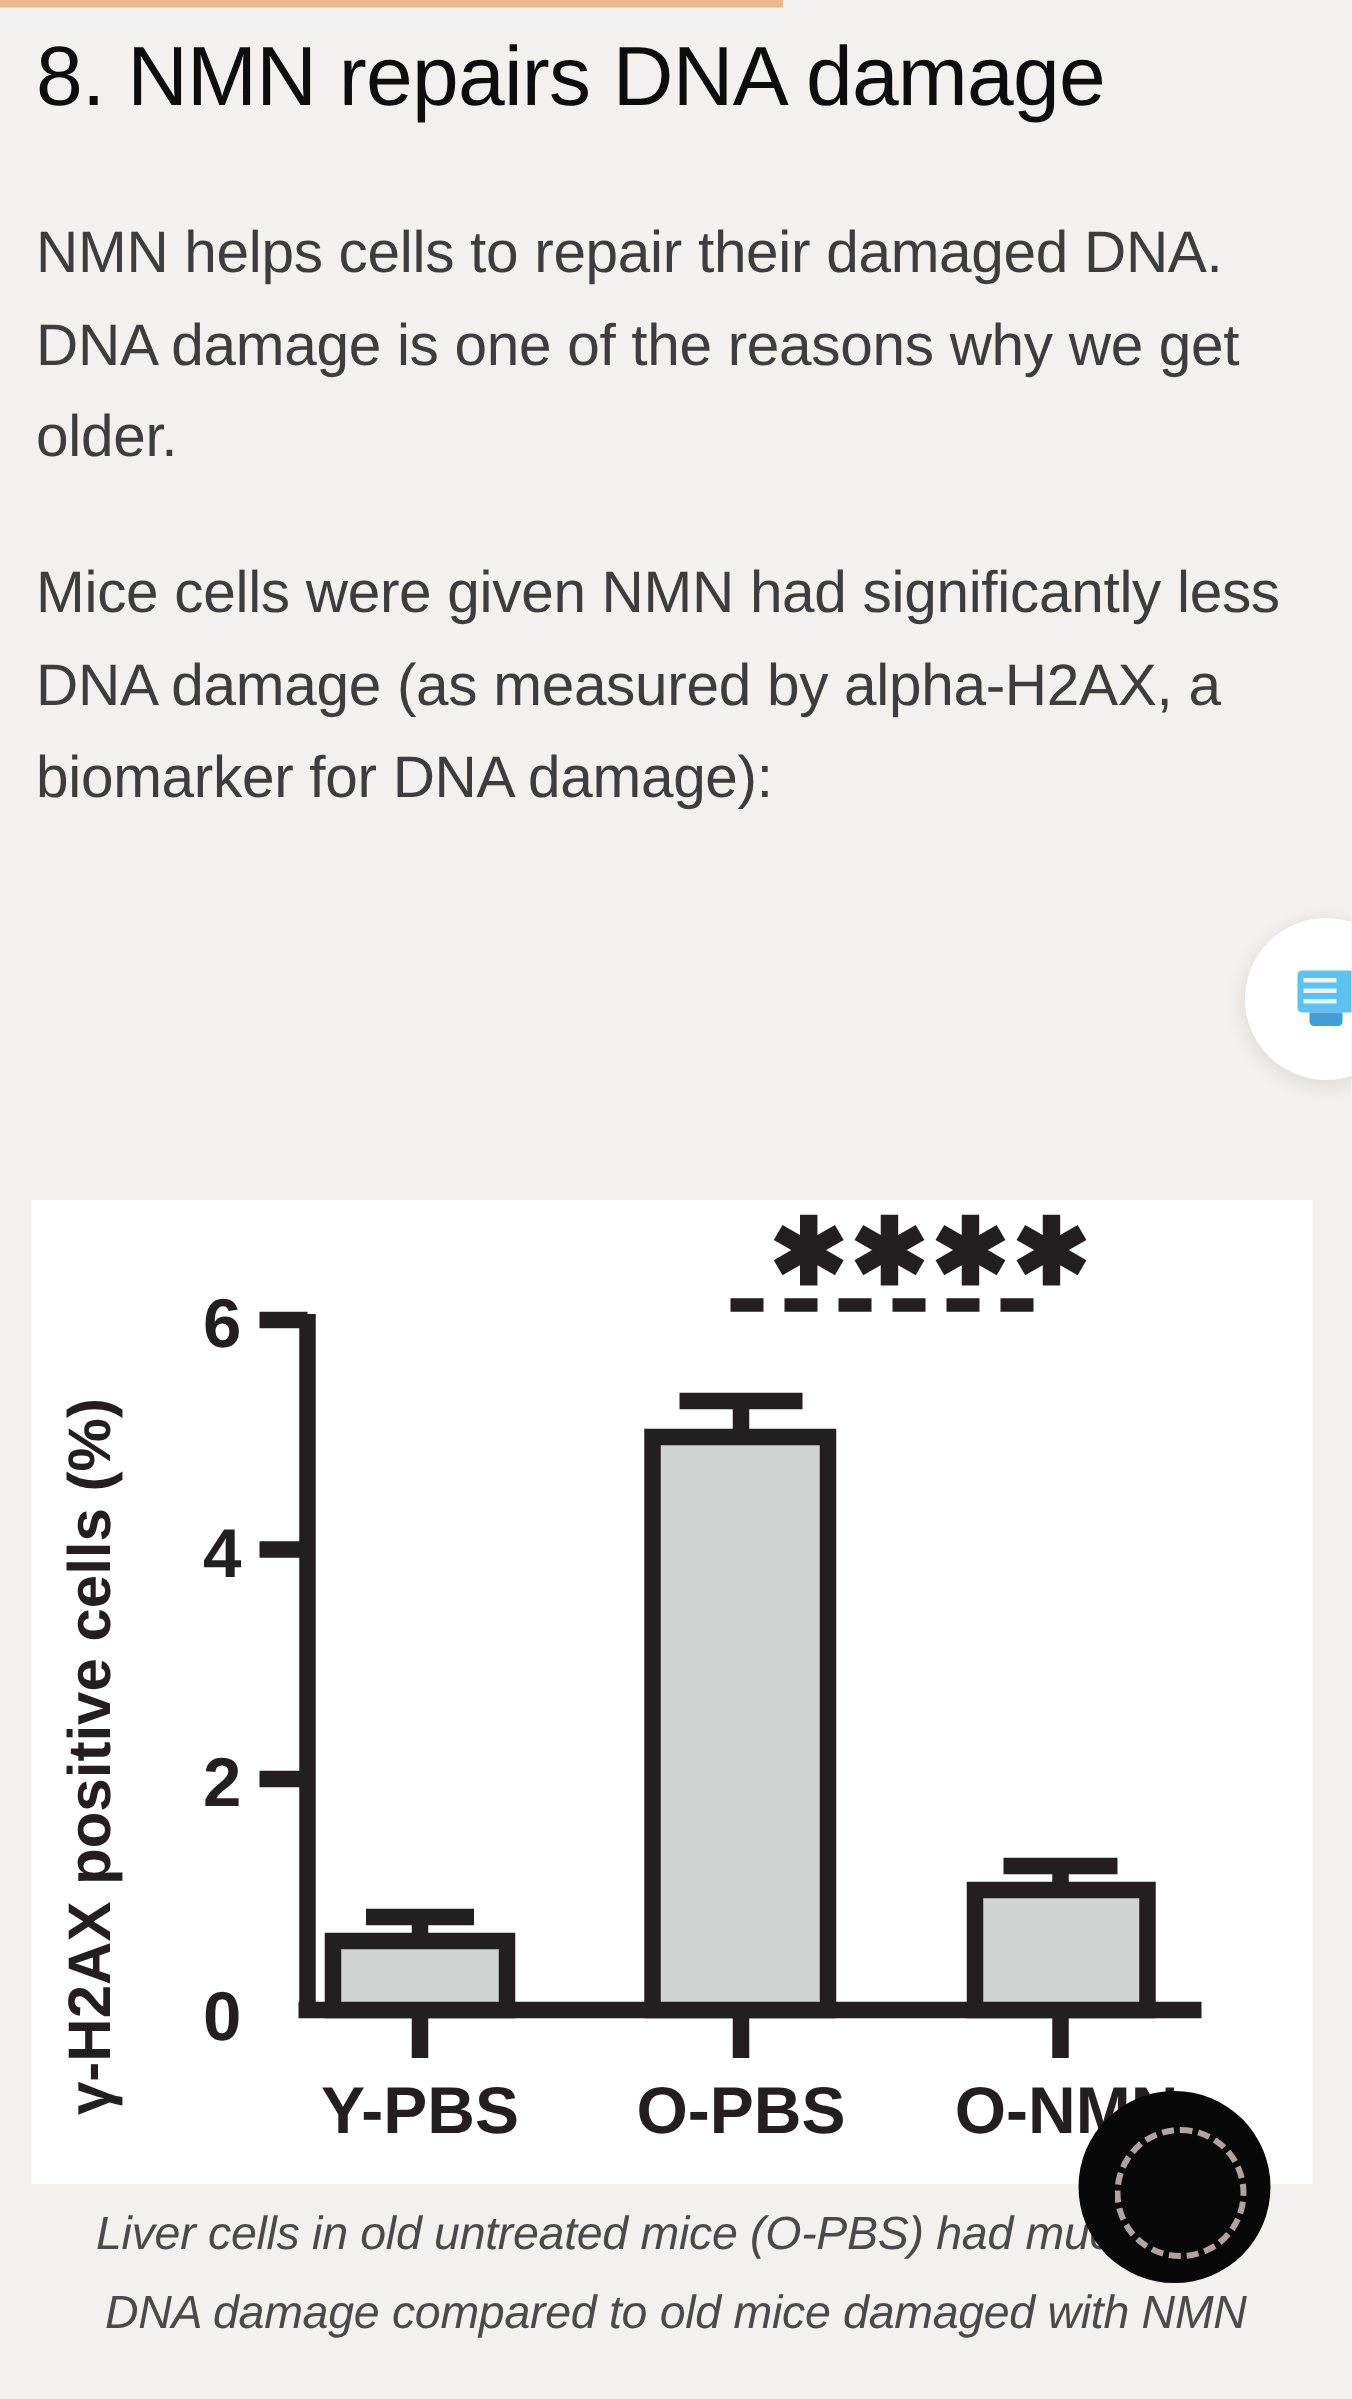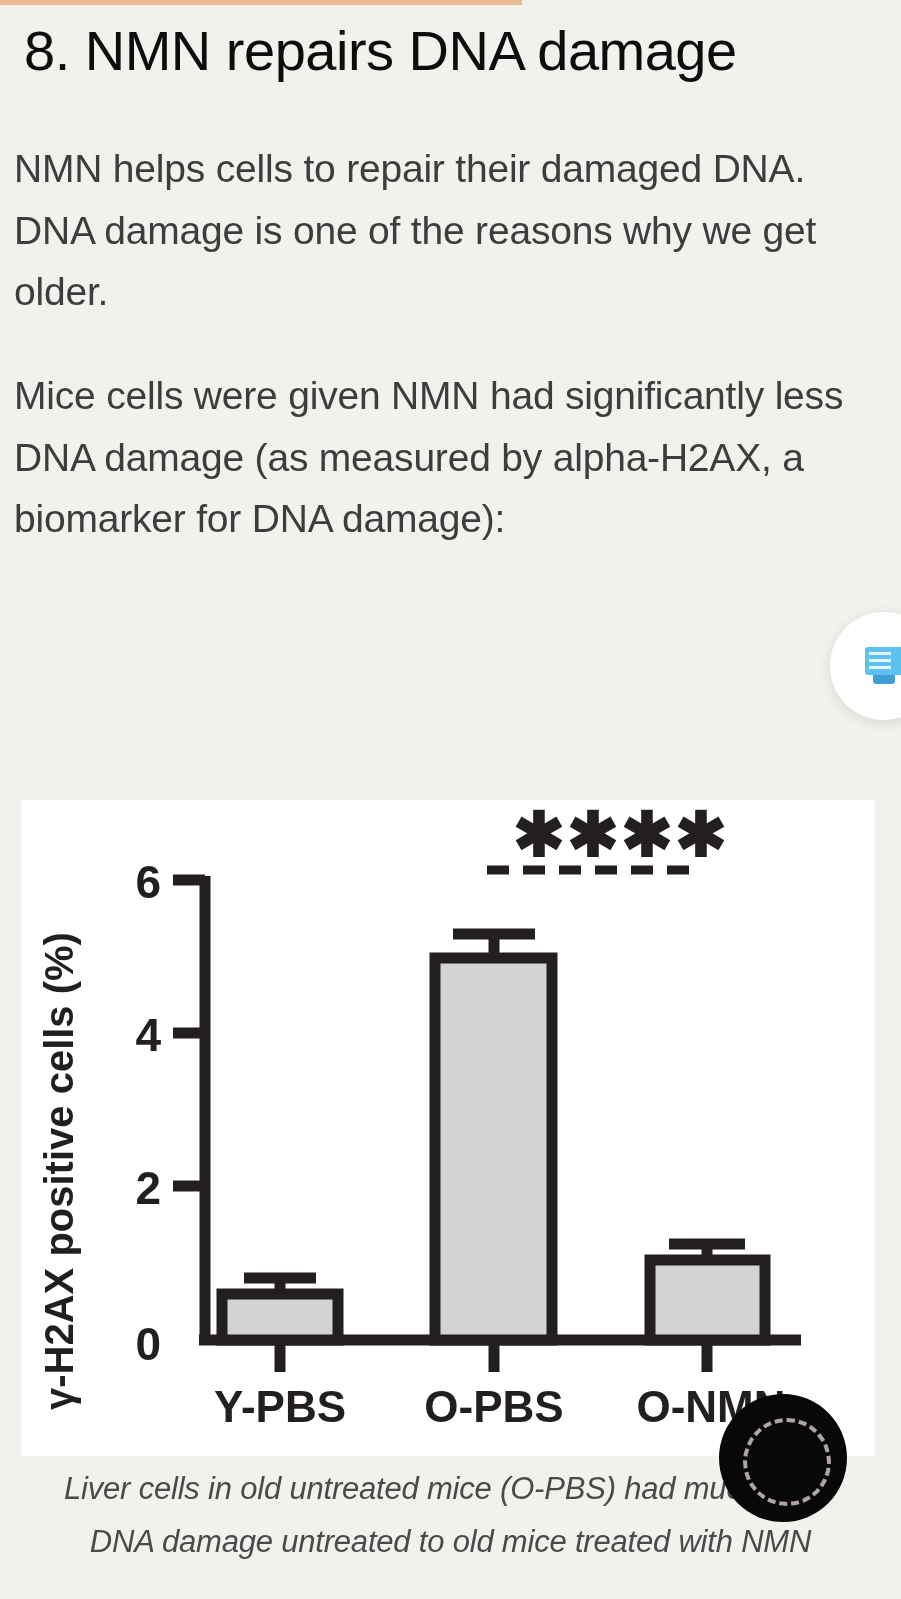--- a/index.html
+++ b/index.html
@@ -33,21 +33,21 @@
     font-size:56px;
     line-height:1.13;
     font-weight:400;
     letter-spacing:-0.5px;
     color:#0d0d0d;
     font-family:"Liberation Sans", sans-serif;
   }
 
   .para{
     margin:0;
-    padding:0 14px;
+    padding:0 24px;
     font-size:39px;
     line-height:1.58;
     color:#3d3d3d;
     font-weight:300;
     letter-spacing:-0.2px;
   }
   #para-1{ padding-top:56px; }
   #para-2{ padding-top:42px; }
 
   
@@ -179,21 +179,21 @@
     <g>
       <text x="259" y="622" text-anchor="middle" font-family="Liberation Sans, sans-serif" font-size="44" font-weight="bold" fill="#231f20">Y-PBS</text>
       <text x="473" y="622" text-anchor="middle" font-family="Liberation Sans, sans-serif" font-size="44" font-weight="bold" fill="#231f20">O-PBS</text>
       <text x="690" y="622" text-anchor="middle" font-family="Liberation Sans, sans-serif" font-size="44" font-weight="bold" fill="#231f20">O-NMN</text>
     </g>
   </svg>
 </div>
 
 <div id="figure-caption">
   <span class="cap-line">Liver cells in old untreated mice (O-PBS) had much more</span>
-  <span class="cap-line">DNA damage untreated to old mice treated with NMN</span>
+  <span class="cap-line">DNA damage compared to old mice damaged with NMN</span>
 </div>
 
 <div id="chat-widget">
   <span class="bubble-icon">
     <span class="scr"></span>
       <span class="base"></span>
   </span>
 </div>
 
 <div id="touch-indicator">

